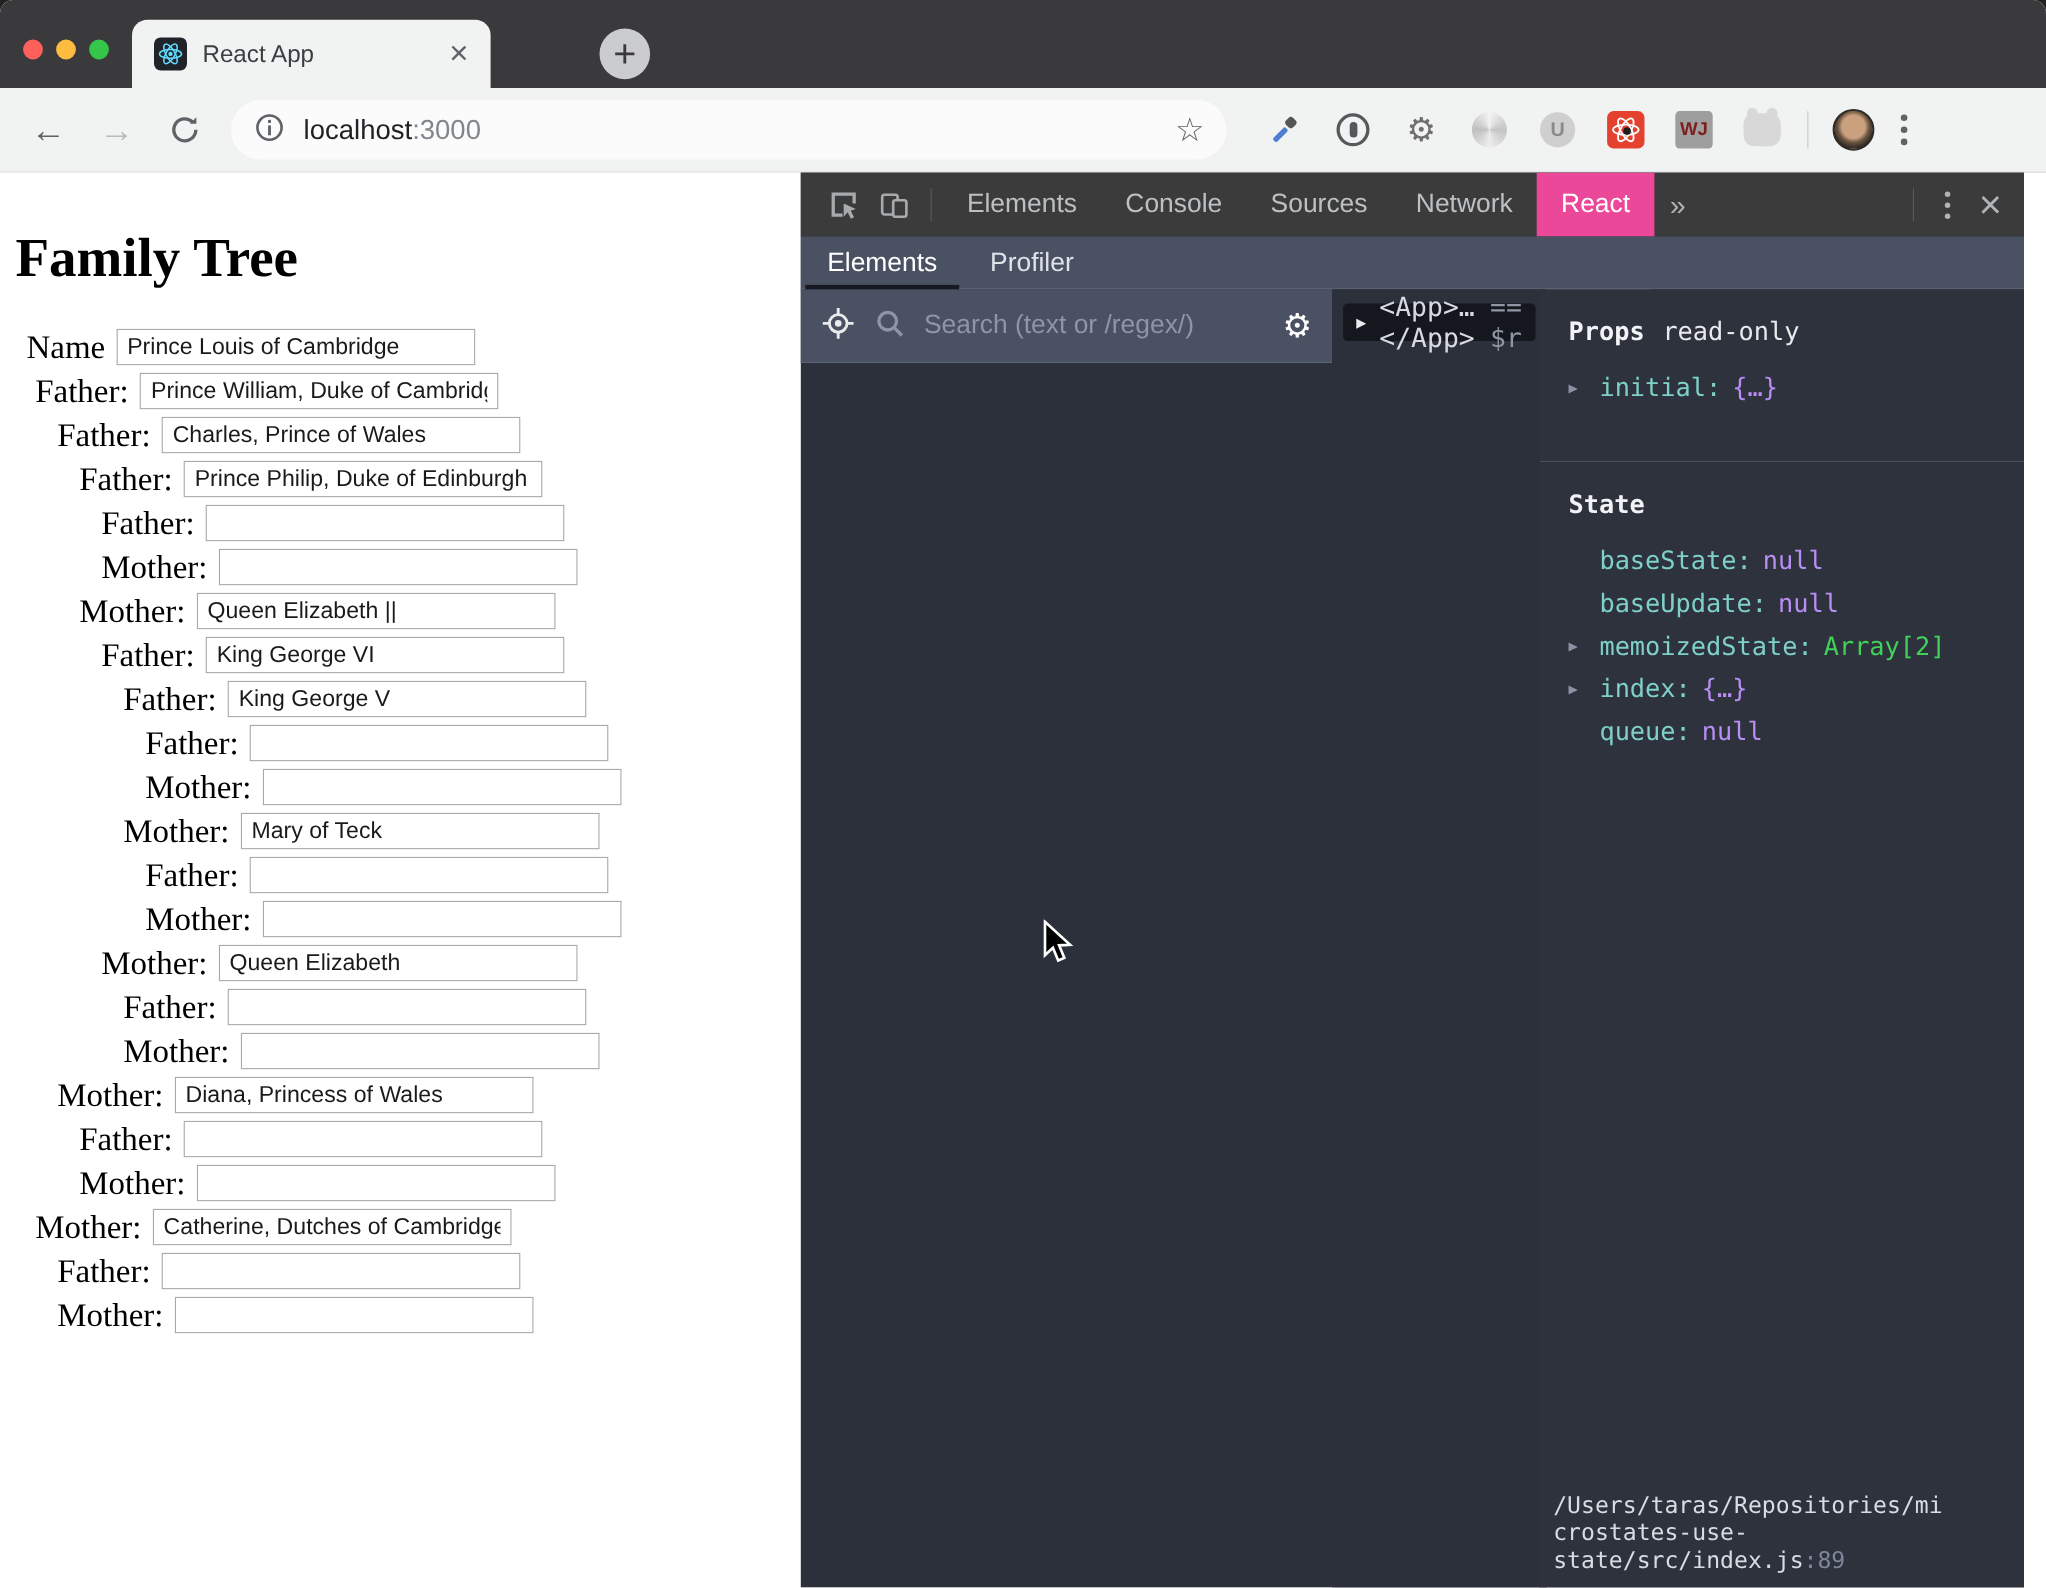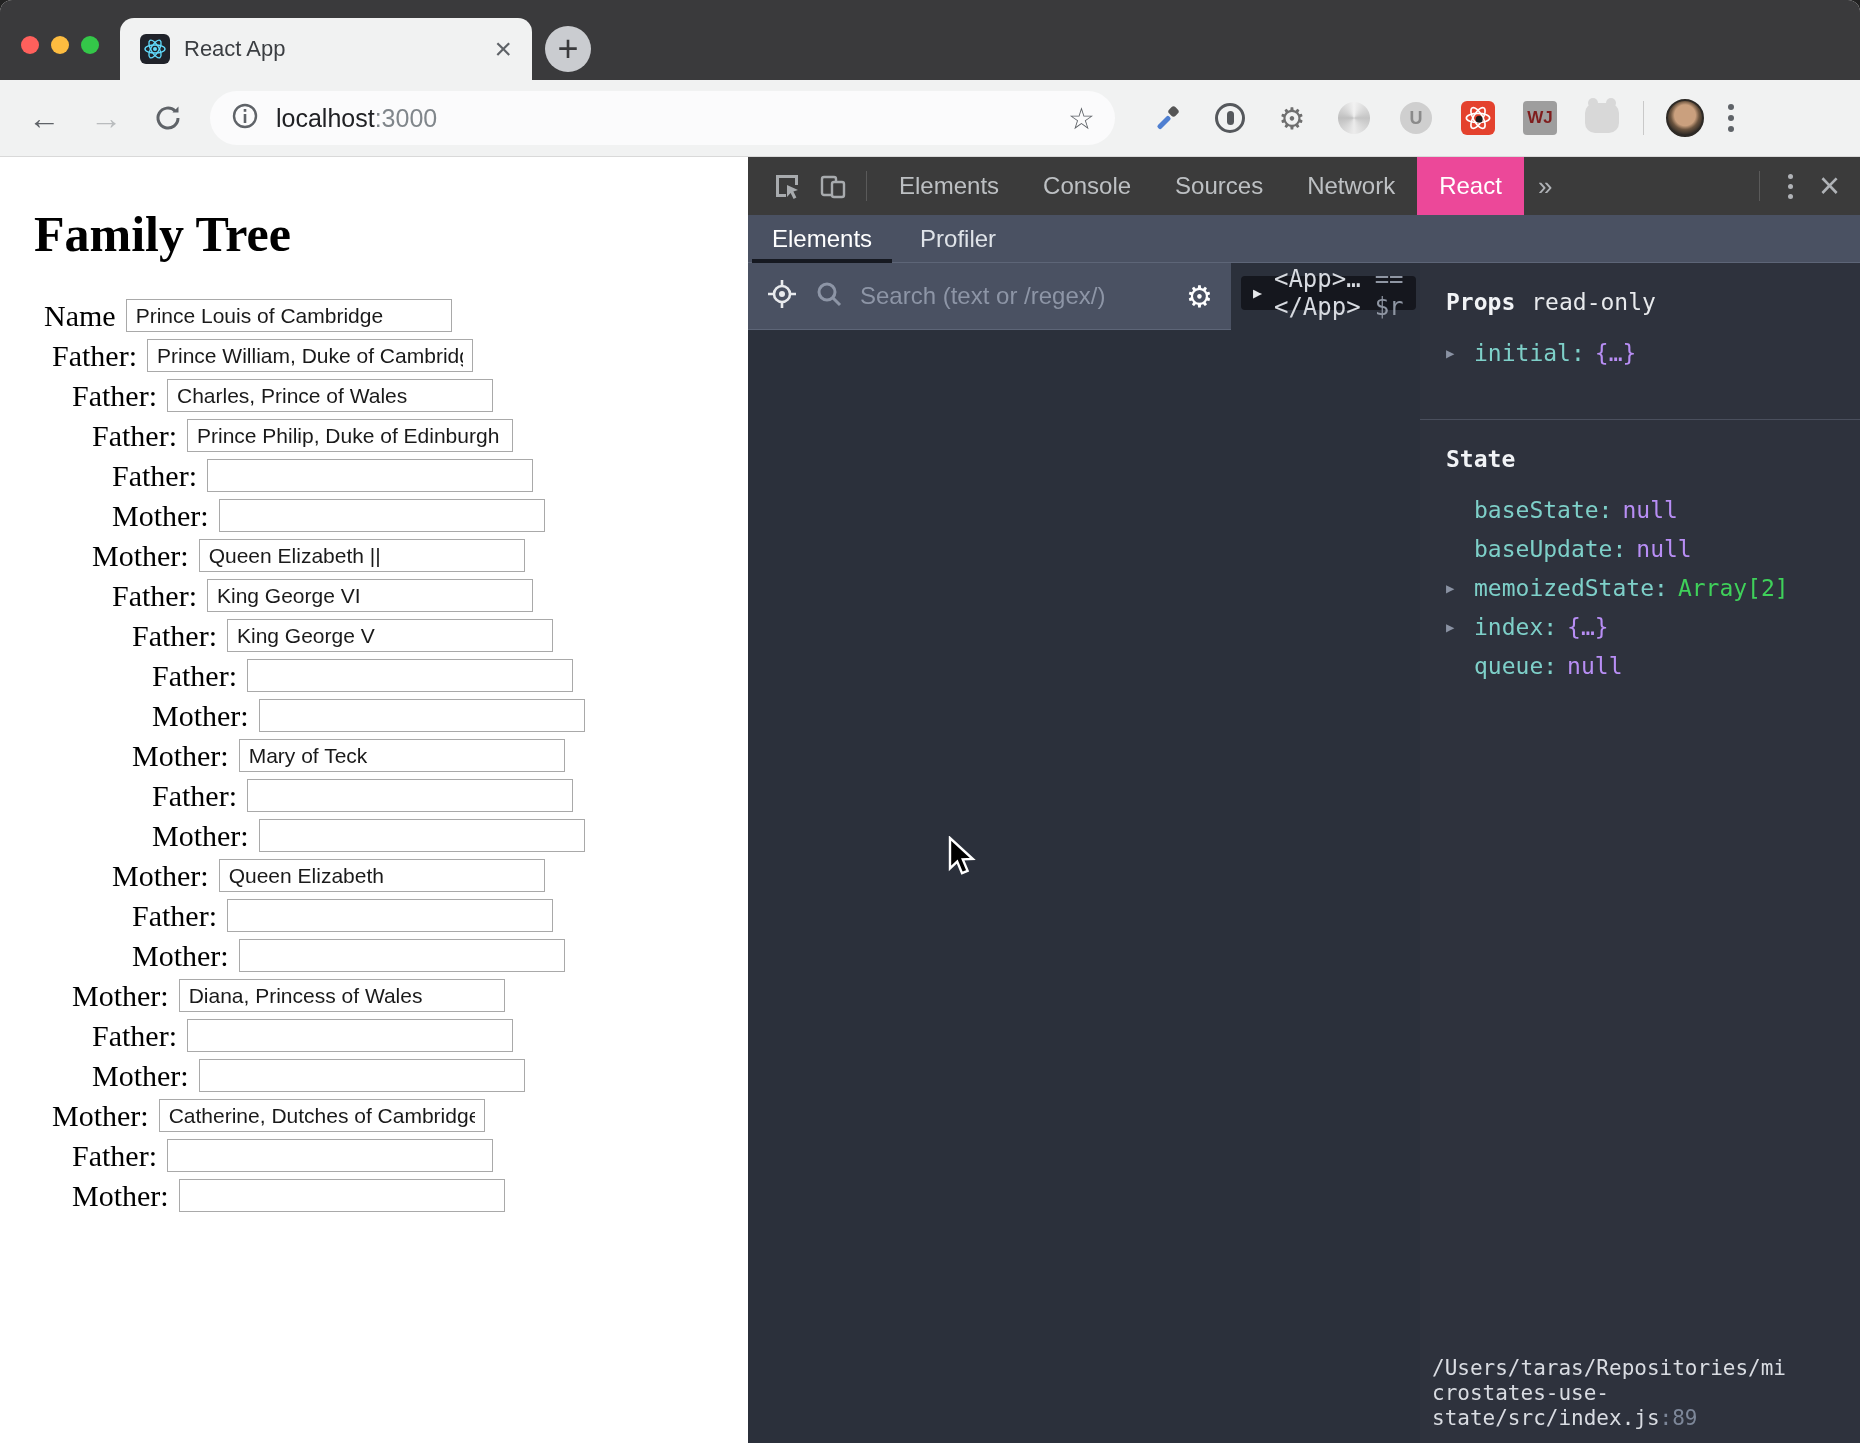--- a/index.html
+++ b/index.html
@@ -4,21 +4,21 @@
 <style>
   * { margin:0; padding:0; box-sizing:border-box; }
   html,body { width:1860px; height:1444px; background:#222; font-family:"Liberation Sans",sans-serif; }
   .screen { width:1860px; height:1444px; border-radius:12px 12px 0 0; overflow:hidden; position:relative; background:#fff; }
 
   
   .tabstrip { height:80px; background:#3a3a3c; position:relative; }
   .traffic { position:absolute; left:21px; top:36px; display:flex; gap:12px; }
   .light { width:18px; height:18px; border-radius:50%; }
   .light.red { background:#ff605c; } .light.yellow { background:#fdbc40; } .light.green { background:#34c749; }
-  .tab { position:absolute; left:120px; top:18px; width:412px; height:62px; background:#f1f2f2; border-radius:14px 14px 0 0; display:flex; align-items:center; padding:0 20px; }
+  .tab { position:absolute; left:120px; top:18px; width:326px; height:62px; background:#f1f2f2; border-radius:14px 14px 0 0; display:flex; align-items:center; padding:0 20px; }
   .favicon { width:30px; height:30px; border-radius:6px; background:#20232a; display:flex; align-items:center; justify-content:center; flex:0 0 auto; }
   .tab-title { font-size:22px; color:#3b3e42; margin-left:14px; flex:1; white-space:nowrap; overflow:hidden; }
   .tab-close { color:#5f6368; font-size:30px; line-height:1; cursor:default; }
   .newtab { position:absolute; left:545px; top:26px; width:46px; height:46px; border-radius:50%; background:#caccd0; color:#3a3a3c; font-size:36px; display:flex; align-items:center; justify-content:center; }
 
   .toolbar { height:77px; background:#f1f2f2; border-bottom:1px solid #d9d9d9; display:flex; align-items:center; padding:0 24px; }
   .navbtn { width:40px; height:40px; display:flex; align-items:center; justify-content:center; font-size:32px; color:#5f6368; margin-right:22px; flex:0 0 auto; }
   .navbtn.disabled { color:#b9bcbe; }
   .urlbar { width:905px; height:54px; background:#fbfbfc; border-radius:27px; display:flex; align-items:center; padding:0 20px; flex:0 0 auto; }
   .info-icon { flex:0 0 auto; margin-right:16px; }
@@ -37,21 +37,21 @@
   .ext-ember { width:34px; height:30px; border-radius:10px; background:#d8d8d8; position:relative; }
   .ext-ember::before, .ext-ember::after { content:""; position:absolute; top:-5px; width:10px; height:10px; border-radius:50%; background:#d8d8d8; }
   .ext-ember::before { left:3px; } .ext-ember::after { right:3px; }
   .tool-sep { width:1px; height:34px; background:#c9c9c9; margin-left:24px; }
   .avatar { width:38px; height:38px; border-radius:50%; margin-left:22px; background:radial-gradient(circle at 50% 42%, #caa07e 0 40%, #6b543f 55%, #2e2a26 75%); border:2px solid #2e2a26; }
   .menu-dots { margin-left:24px; display:flex; flex-direction:column; gap:5px; }
   .menu-dots i { width:6px; height:6px; border-radius:50%; background:#5f6368; }
 
   
   .content { display:flex; height:1286px; }
-  .page { width:728px; background:#fff; overflow:hidden;margin-left:20px; }
+  .page { width:728px; background:#fff; overflow:hidden; }
   .page h1 { font:bold 50px "Liberation Serif",serif; color:#000; margin:48px 0 36px 14px; }
   .form-row { display:flex; align-items:center; height:33px; margin-bottom:7px; }
   .row-label { font:30px "Liberation Serif",serif; color:#000; white-space:nowrap; }
   .row-input { width:326px; height:33px; margin-left:10px; border:1px solid #a9a9a9; background:#fff; font:21px "Liberation Sans",sans-serif; color:#1a1a1a; padding:0 9px; }
 
   
   .devtools { width:1112px; display:flex; flex-direction:column; background:#2b303b; }
   .dt-tabbar { height:58px; background:#3b3b3b; display:flex; align-items:center; color:#bdc0c3; font-size:24px; padding-left:16px; flex:0 0 auto; }
   .dt-iconbtn { width:46px; height:58px; display:flex; align-items:center; justify-content:center; }
   .dt-sep { width:1px; height:30px; background:#5a5a5a; margin:0 10px; }

